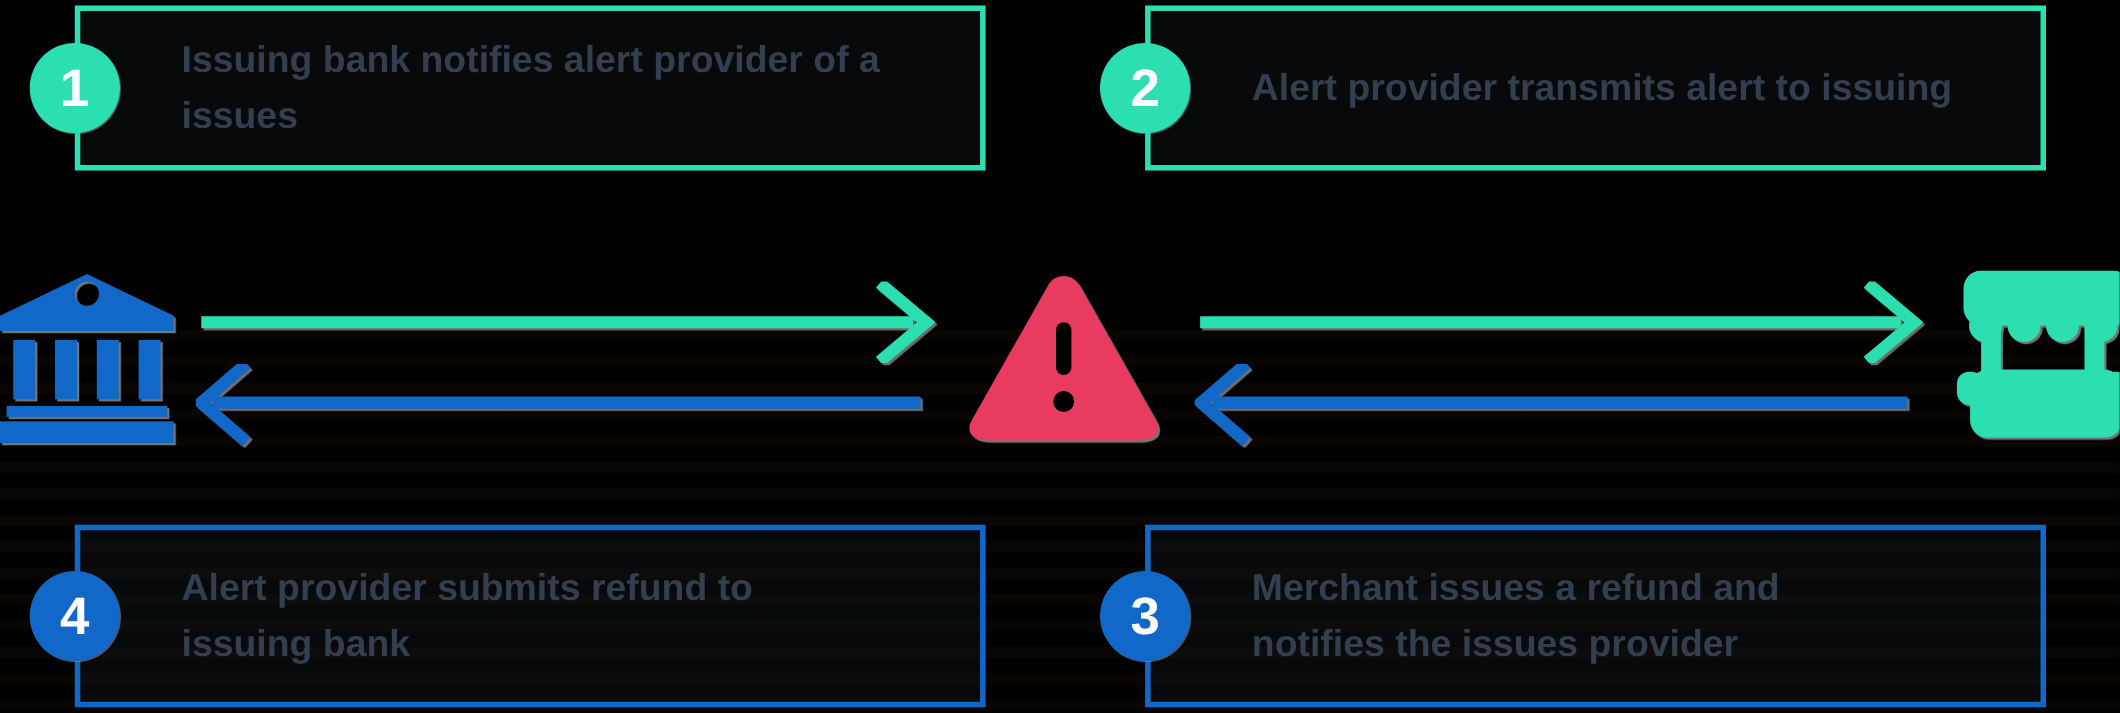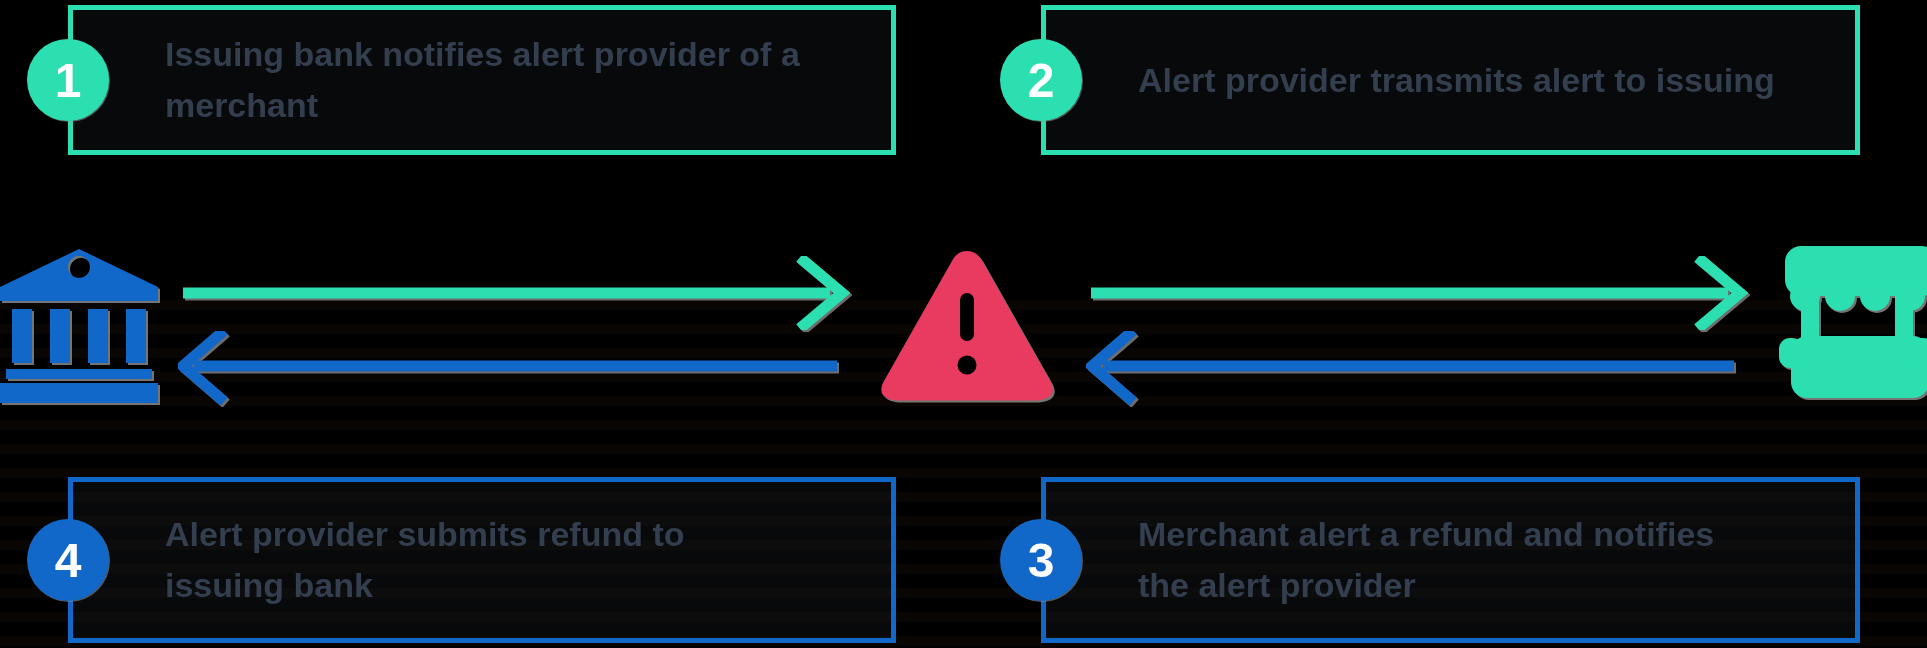--- a/index.html
+++ b/index.html
@@ -54,35 +54,35 @@
 </style>
 </head>
 <body>
 
 <div class="artifact-bands"></div>
 
 <div class="step-box teal box1">
   <div class="badge teal">
     <span>1</span>
   </div>
-  <div class="step-text w700">Issuing bank notifies alert provider of a merchant</div>
+  <div class="step-text w700">Issuing bank notifies alert provider of a issues</div>
 </div>
 
 <div class="step-box teal box2">
   <div class="badge teal">
     <span>2</span>
   </div>
   <div class="step-text w640">Alert provider transmits alert to issuing</div>
 </div>
 
 <div class="step-box blue box3">
   <div class="badge blue">
     <span>3</span>
   </div>
-  <div class="step-text w600">Merchant alert a refund and notifies the alert provider</div>
+  <div class="step-text w600">Merchant issues a refund and notifies the issues provider</div>
 </div>
 
 <div class="step-box blue box4">
   <div class="badge blue">
     <span>4</span>
   </div>
   <div class="step-text w640">Alert provider submits refund to issuing bank</div>
 </div>
 
 <div class="glyph bank">

